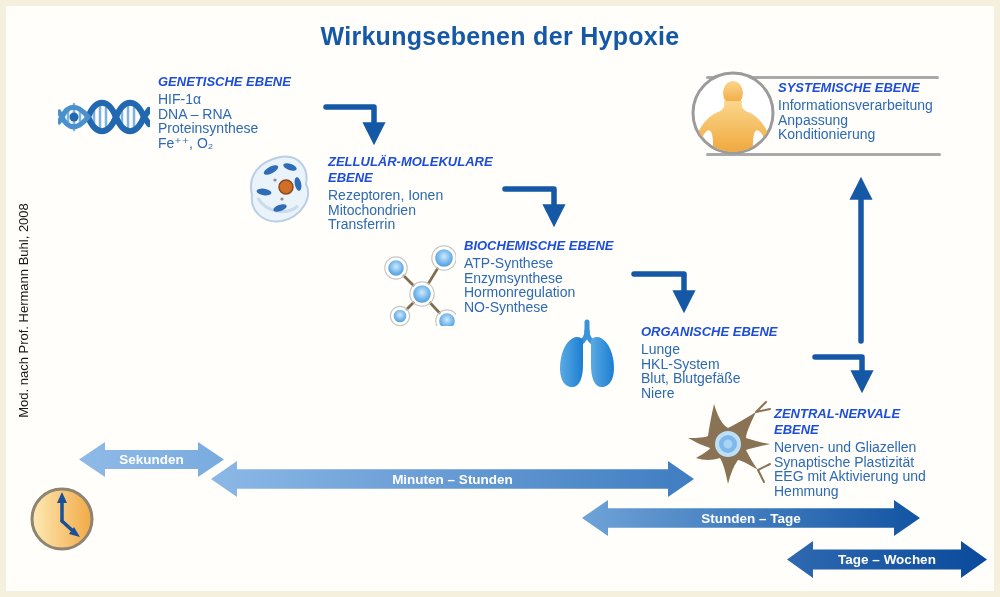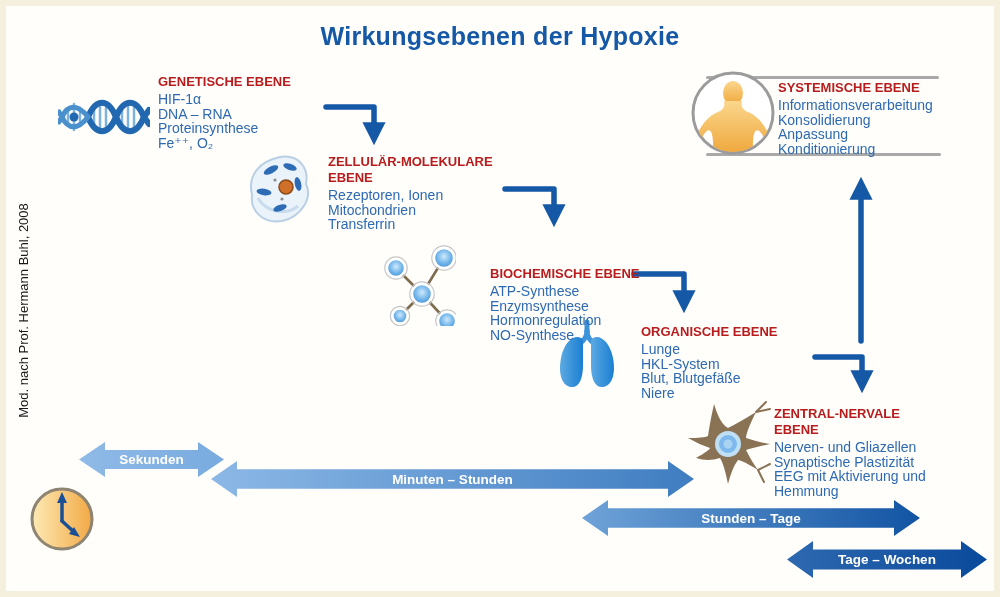--- a/index.html
+++ b/index.html
@@ -12,21 +12,21 @@
   .page-title{
     left:0;right:0;top:16px;text-align:center;
     font-size:25px;font-weight:bold;color:#1558a6;letter-spacing:.3px;
   }
   .attribution{
     left:10px;top:412px;width:215px;text-align:center;
     transform:rotate(-90deg);transform-origin:0 0;
     font-size:13px;color:#1a1a1a;white-space:nowrap;
   }
   .level{line-height:15px;}
-  .level-title{font-size:13px;font-weight:bold;color:#b91c1c;line-height:16px;margin-bottom:2px;}
+  .level-title{font-size:13px;font-weight:bold;color:#1d4ed8;line-height:16px;margin-bottom:2px;font-style:italic;}
   .level-item{font-size:14px;color:#2d6ab3;line-height:14.5px;}
   .flow-svg{left:0;top:0;width:1000px;height:597px;pointer-events:none;}
   .capsule-line{background:#a9a9a9;height:3px;border-radius:2px;}
   .dbl-arrow{
     display:flex;align-items:center;justify-content:center;
     clip-path:polygon(0 50%,26px 0,26px 23%,calc(100% - 26px) 23%,calc(100% - 26px) 0,100% 50%,calc(100% - 26px) 100%,calc(100% - 26px) 77%,26px 77%,26px 100%);
   }
   .dbl-arrow span{font-size:13.5px;font-weight:bold;color:#ffffff;white-space:nowrap;}
   .bar-sekunden{left:73px;top:436px;width:145px;height:35px;background:linear-gradient(90deg,#8fbae7,#79abdf);}
   .bar-minuten{left:205px;top:455px;width:483px;height:36px;background:linear-gradient(90deg,#8cb8e6,#3f7dc1);justify-content:center;}
@@ -206,21 +206,21 @@
     <div class="level-item">Fe⁺⁺, O₂</div>
   </div>
 
   <div class="abs level" style="left:322px;top:148px;width:178px;">
     <div class="level-title">ZELLULÄR-MOLEKULARE EBENE</div>
     <div class="level-item">Rezeptoren, Ionen</div>
     <div class="level-item">Mitochondrien</div>
     <div class="level-item">Transferrin</div>
   </div>
 
-  <div class="abs level" style="left:484px;top:232px;width:170px;margin-top:28px;">
+  <div class="abs level" style="left:458px;top:232px;width:170px;">
     <div class="level-title">BIOCHEMISCHE EBENE</div>
     <div class="level-item">ATP-Synthese</div>
     <div class="level-item">Enzymsynthese</div>
     <div class="level-item">Hormonregulation</div>
     <div class="level-item">NO-Synthese</div>
   </div>
 
   <div class="abs level" style="left:635px;top:318px;width:160px;">
     <div class="level-title">ORGANISCHE EBENE</div>
     <div class="level-item">Lunge</div>
@@ -232,18 +232,17 @@
   <div class="abs level" style="left:768px;top:400px;width:210px;">
     <div class="level-title" style="width:145px;">ZENTRAL-NERVALE EBENE</div>
     <div class="level-item">Nerven- und Gliazellen</div>
     <div class="level-item">Synaptische Plastizität</div>
     <div class="level-item">EEG mit Aktivierung und Hemmung</div>
   </div>
 
   <div class="abs level" style="left:772px;top:74px;width:175px;">
     <div class="level-title">SYSTEMISCHE EBENE</div>
     <div class="level-item">Informationsverarbeitung</div>
-    <div class="level-item">Konsolidierung</div>
     <div class="level-item">Anpassung</div>
     <div class="level-item">Konditionierung</div>
   </div>
 
 </div>
 
 </body></html>

